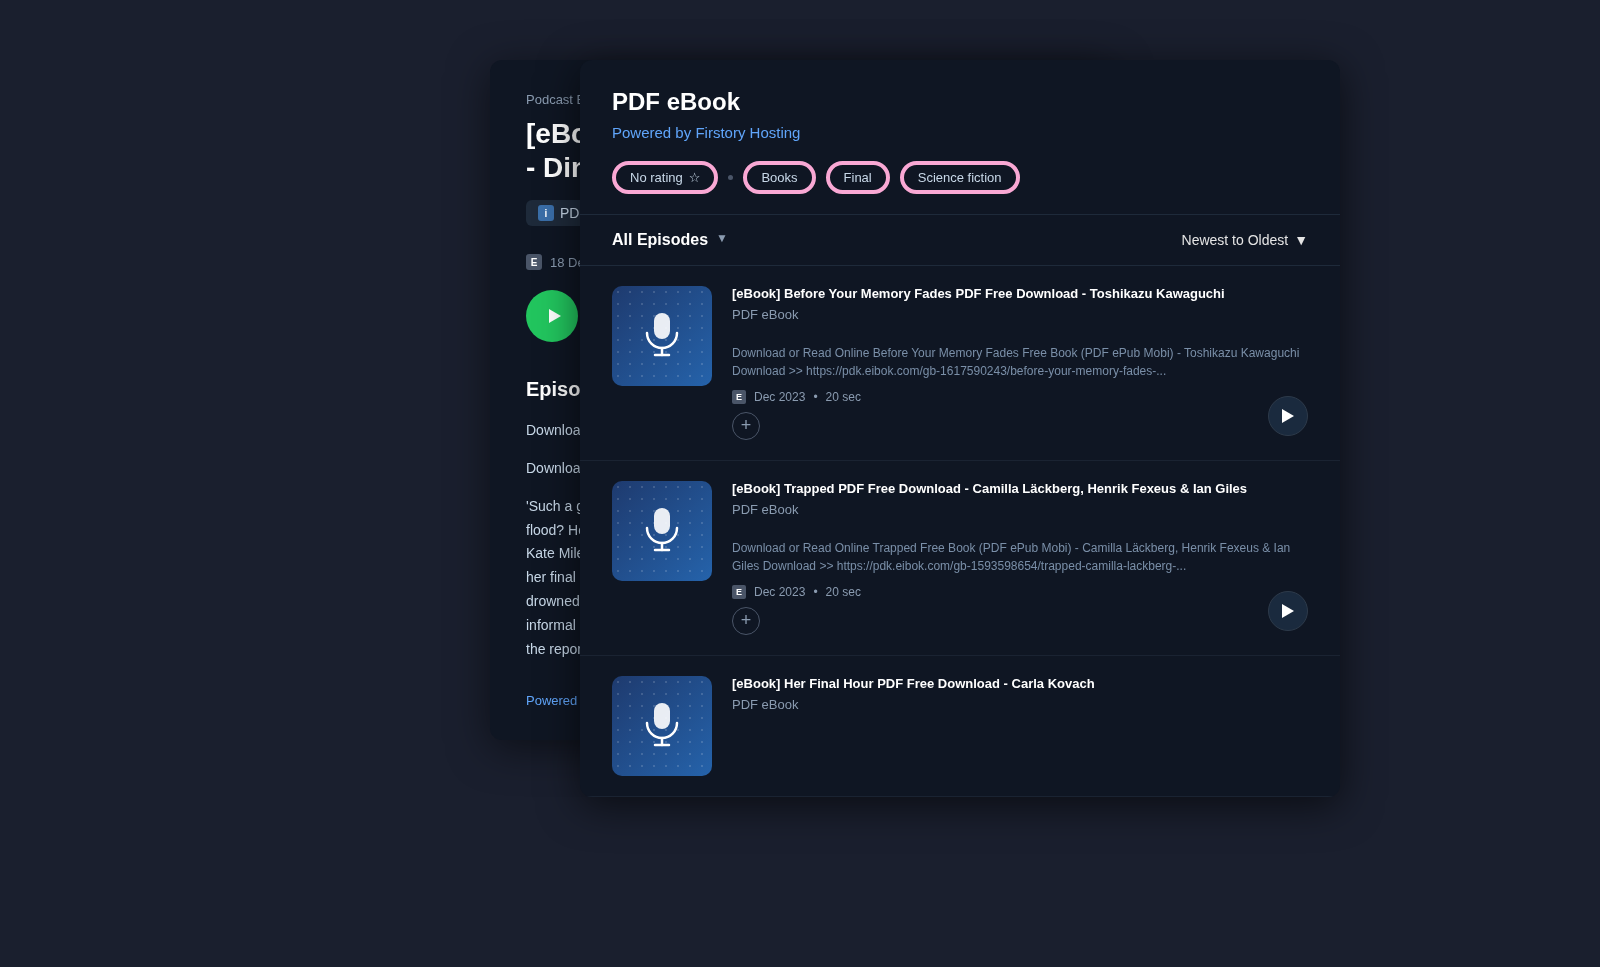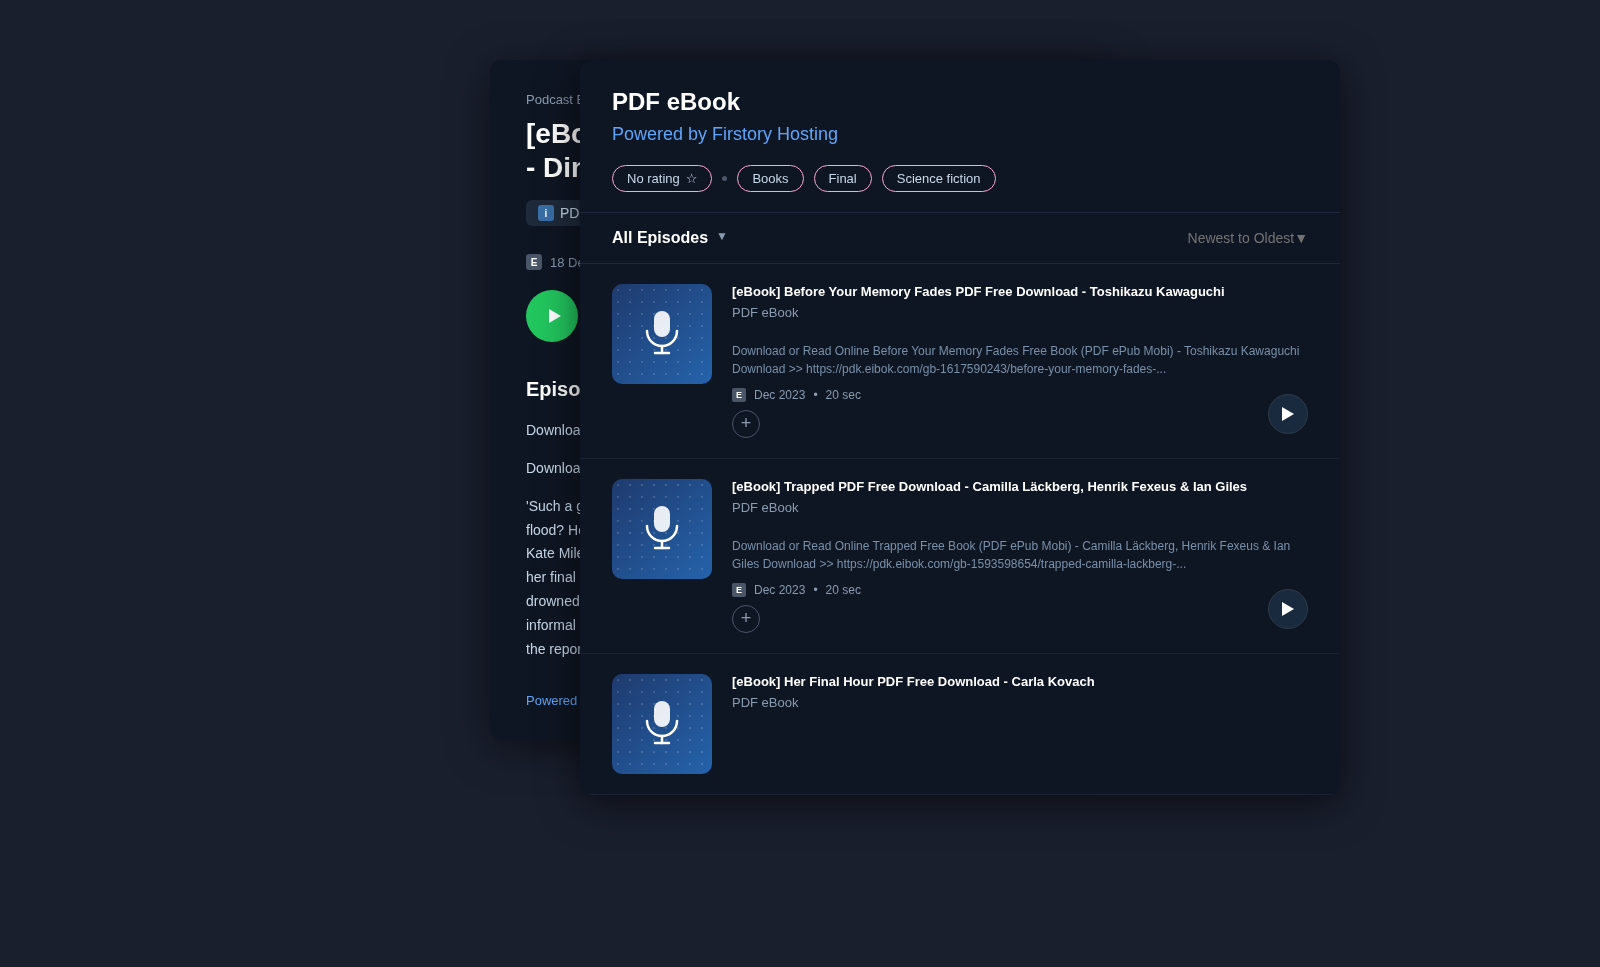--- a/index.html
+++ b/index.html
@@ -163,32 +163,32 @@
       border-bottom: 1px solid #1e2a3a;
     }
     .right-title {
       color: #ffffff;
       font-size: 24px;
       font-weight: 800;
       margin-bottom: 8px;
     }
     .right-powered {
       color: #8a9bb0;
-      font-size: 18px;
+      font-size: 15px;
       margin-bottom: 20px;
     }
     .right-powered span { color: #60a5fa; }
     .tags-row {
       display: flex;
       align-items: center;
       gap: 10px;
       flex-wrap: wrap;
     }
     .tag-pill {
-      border: 1px solid #f9a8d4;
+      border: 4px solid #f9a8d4;
       border-radius: 20px;
       padding: 5px 14px;
       color: #c8d8e8;
       font-size: 13px;
       cursor: pointer;
       background: transparent;
       display: inline-flex;
       align-items: center;
       gap: 6px;
     }
@@ -217,21 +217,22 @@
       border: none;
       outline: none;
     }
     .all-episodes-btn .chevron {
       color: #8a9bb0;
       font-size: 12px;
     }
     .sort-btn {
       display: flex;
       align-items: flex-start;
-      color: #737373;
+      gap: 6px;
+      color: #e5e5e5;
       font-size: 14px;
       cursor: pointer;
       background: transparent;
       border: none;
       outline: none;
     }
 
     
     .episode-list {
       overflow-y: auto;

